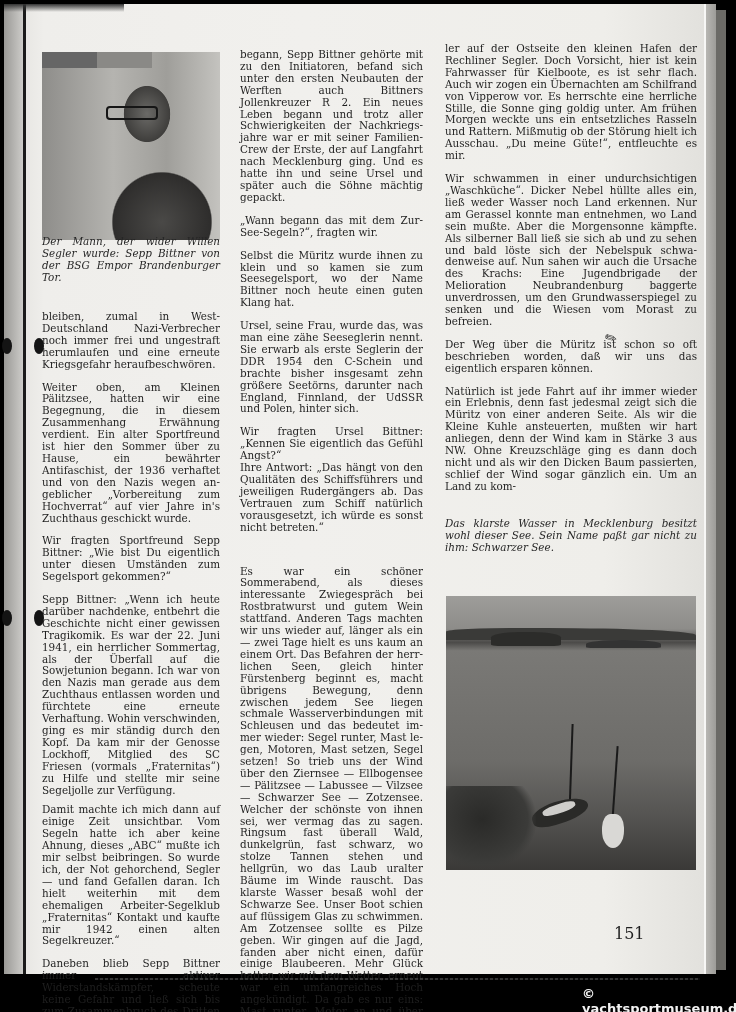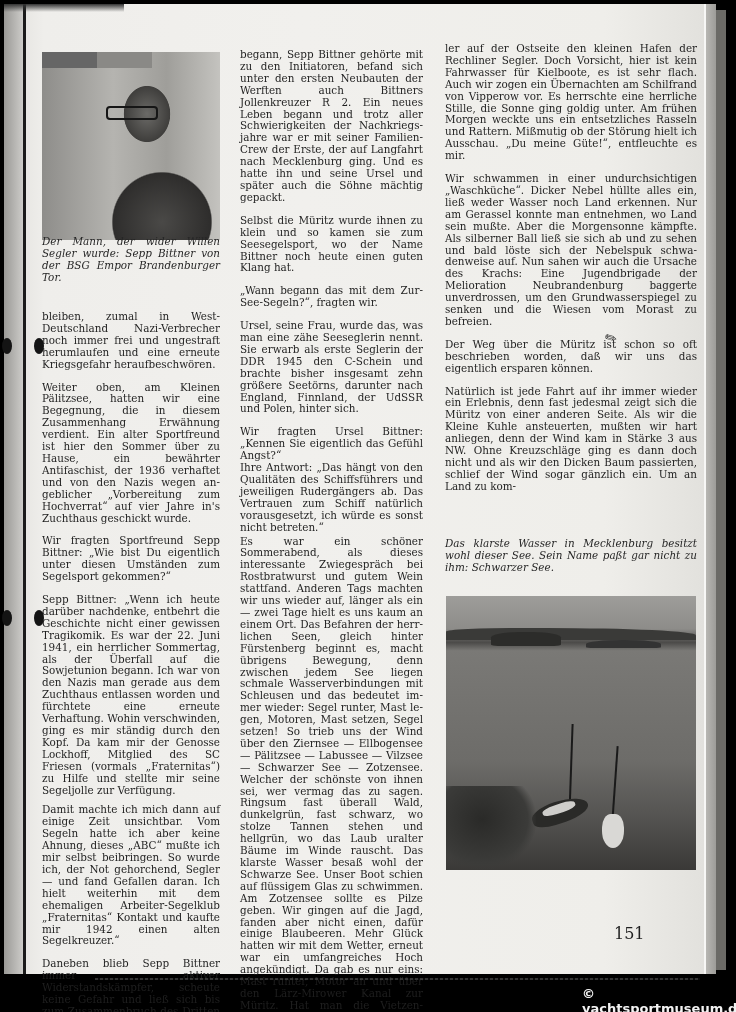--- a/index.html
+++ b/index.html
@@ -69,36 +69,36 @@
   <p>bleiben, zumal in West-Deutschland Nazi-Verbrecher noch immer frei und ungestraft herumlaufen und eine erneute Kriegsgefahr heraufbe­schwören.</p>
   <p>Weiter oben, am Kleinen Pälitzsee, hatten wir eine Begegnung, die in diesem Zusammenhang Erwähnung verdient. Ein alter Sportfreund ist hier den Sommer über zu Hause, ein bewährter Antifaschist, der 1936 ver­haftet und von den Nazis wegen an­geblicher „Vorbereitung zum Hoch­verrat“ auf vier Jahre in's Zucht­haus geschickt wurde.</p>
   <p>Wir fragten Sportfreund Sepp Bitt­ner: „Wie bist Du eigentlich unter diesen Umständen zum Segelsport gekommen?“</p>
   <p style="margin-bottom:8px;">Sepp Bittner: „Wenn ich heute dar­über nachdenke, entbehrt die Ge­schichte nicht einer gewissen Tra­gikomik. Es war der 22. Juni 1941, ein herrlicher Sommertag, als der Überfall auf die Sowjetunion be­gann. Ich war von den Nazis man gerade aus dem Zuchthaus entlassen worden und fürchtete eine erneute Verhaftung. Wohin verschwinden, ging es mir ständig durch den Kopf. Da kam mir der Genosse Lockhoff, Mitglied des SC Friesen (vormals „Fraternitas“) zu Hilfe und stellte mir seine Segeljolle zur Verfügung.</p>
   <p>Damit machte ich mich dann auf einige Zeit unsichtbar. Vom Segeln hatte ich aber keine Ahnung, dieses „ABC“ mußte ich mir selbst bei­bringen. So wurde ich, der Not ge­horchend, Segler — und fand Ge­fallen daran. Ich hielt weiterhin mit dem ehemaligen Arbeiter-Segelklub „Fraternitas“ Kontakt und kaufte mir 1942 einen alten Segelkreuzer.“</p>
   <p>Daneben blieb Sepp Bittner immer aktiver Widerstandskämpfer, scheu­te keine Gefahr und ließ sich bis zum Zusammenbruch des Dritten Reiches noch auf manches riskante Unternehmen ein. Seinen ersten Se­gelkreuzer besaß er übrigens nicht lange. Er verbrannte mit 130 Booten im Inferno eines Bombenangriffs der Amerikaner. Als nach Kriegsende der Segelsport wieder aufzuleben</p>
 </div>
 
 <div class="col" style="left:240px;top:49px;width:183px;">
   <p>begann, Sepp Bittner gehörte mit zu den Initiatoren, befand sich unter den ersten Neubauten der Werften auch Bittners Jollenkreuzer R 2. Ein neues Leben begann und trotz aller Schwierigkeiten der Nachkriegs­jahre war er mit seiner Familien-Crew der Erste, der auf Langfahrt nach Mecklenburg ging. Und es hatte ihn und seine Ursel und später auch die Söhne mächtig gepackt.</p>
+  <p>„Wann begann das mit dem Zur-See-Segeln?“, fragten wir.</p>
   <p>Selbst die Müritz wurde ihnen zu klein und so kamen sie zum Seese­gelsport, wo der Name Bittner noch heute einen guten Klang hat.</p>
-  <p>„Wann begann das mit dem Zur-See-Segeln?“, fragten wir.</p>
-  <p>Ursel, seine Frau, wurde das, was man eine zähe Seeseglerin nennt. Sie erwarb als erste Seglerin der DDR 1945 den C-Schein und brachte bis­her insgesamt zehn größere Seetörns, darunter nach England, Finnland, der UdSSR und Polen, hinter sich.</p>
+  <p>Ursel, seine Frau, wurde das, was man eine zähe Seeseglerin nennt. Sie erwarb als erste Seglerin der DDR 1954 den C-Schein und brachte bis­her insgesamt zehn größere Seetörns, darunter nach England, Finnland, der UdSSR und Polen, hinter sich.</p>
   <p style="margin-bottom:0;">Wir fragten Ursel Bittner: „Kennen Sie eigentlich das Gefühl Angst?“</p>
-  <p style="margin-bottom:2px;">Ihre Antwort: „Das hängt von den Qualitäten des Schiffsführers und je­weiligen Rudergängers ab. Das Ver­trauen zum Schiff natürlich voraus­gesetzt, ich würde es sonst nicht be­treten.“</p>
+  <p style="margin-bottom:32px;">Ihre Antwort: „Das hängt von den Qualitäten des Schiffsführers und je­weiligen Rudergängers ab. Das Ver­trauen zum Schiff natürlich voraus­gesetzt, ich würde es sonst nicht be­treten.“</p>
   <p>Es war ein schöner Sommerabend, als dieses interessante Zwiegespräch bei Rostbratwurst und gutem Wein stattfand. Anderen Tags machten wir uns wieder auf, länger als ein — zwei Tage hielt es uns kaum an einem Ort. Das Befahren der herr­lichen Seen, gleich hinter Fürsten­berg beginnt es, macht übrigens Be­wegung, denn zwischen jedem See liegen schmale Wasserverbindungen mit Schleusen und das bedeutet im­mer wieder: Segel runter, Mast le­gen, Motoren, Mast setzen, Segel set­zen! So trieb uns der Wind über den Ziernsee — Ellbogensee — Pälitzsee — Labussee — Vilzsee — Schwarzer See — Zotzensee. Welcher der schön­ste von ihnen sei, wer vermag das zu sagen. Ringsum fast überall Wald, dunkelgrün, fast schwarz, wo stolze Tannen stehen und hellgrün, wo das Laub uralter Bäume im Winde rauscht. Das klarste Wasser besaß wohl der Schwarze See. Unser Boot schien auf flüssigem Glas zu schwim­men. Am Zotzensee sollte es Pilze geben. Wir gingen auf die Jagd, fan­den aber nicht einen, dafür einige Blaubeeren. Mehr Glück hatten wir mit dem Wetter, erneut war ein um­fangreiches Hoch angekündigt. Da gab es nur eins: Mast runter, Motor an und über den Lärz-Mirower Kanal zur Müritz. Hat man die Vietzen-Brücke passiert und schwimmt auf der Kleinen Müritz, findet der Seg­</p>
 </div>
 
 <div class="col" style="left:445px;top:43px;width:252px;">
   <p>ler auf der Ostseite den kleinen Ha­fen der Rechliner Segler. Doch Vor­sicht, hier ist kein Fahrwasser für Kielboote, es ist sehr flach. Auch wir zogen ein Übernachten am Schilfrand von Vipperow vor. Es herrschte eine herrliche Stille, die Sonne ging goldig unter. Am frühen Morgen weckte uns ein entsetzliches Rasseln und Rattern. Mißmutig ob der Störung hielt ich Ausschau. „Du meine Güte!“, entfleuchte es mir.</p>
   <p>Wir schwammen in einer undurch­sichtigen „Waschküche“. Dicker Ne­bel hüllte alles ein, ließ weder Was­ser noch Land erkennen. Nur am Ge­rassel konnte man entnehmen, wo Land sein mußte. Aber die Morgen­sonne kämpfte. Als silberner Ball ließ sie sich ab und zu sehen und bald löste sich der Nebelspuk schwa­denweise auf. Nun sahen wir auch die Ursache des Krachs: Eine Ju­gendbrigade der Melioration Neu­brandenburg baggerte unverdrossen, um den Grundwasserspiegel zu sen­ken und die Wiesen vom Morast zu befreien.</p>
   <p>Der Weg über die Müritz ist schon so oft beschrieben worden, daß wir uns das eigentlich ersparen können.</p>
   <p>Natürlich ist jede Fahrt auf ihr im­mer wieder ein Erlebnis, denn fast jedesmal zeigt sich die Müritz von einer anderen Seite. Als wir die Kleine Kuhle ansteuerten, mußten wir hart anliegen, denn der Wind kam in Stärke 3 aus NW. Ohne Kreuzschläge ging es dann doch nicht und als wir den Dicken Baum passierten, schlief der Wind sogar gänzlich ein. Um an Land zu kom-</p>
 </div>
 
-<div class="col" style="left:445px;top:538px;width:252px;">
+<div class="col" style="left:445px;top:518px;width:252px;">
   <div class="caption">Das klarste Wasser in Mecklenburg besitzt wohl dieser See. Sein Name paßt gar nicht zu ihm: Schwarzer See.</div>
 </div>
 
 <div class="photo2">
   <div class="shore"></div>
   <div class="island1"></div>
   <div class="island2"></div>
   <div class="mast1"></div>
   <div class="boat1">
       <div class="deck"></div>

